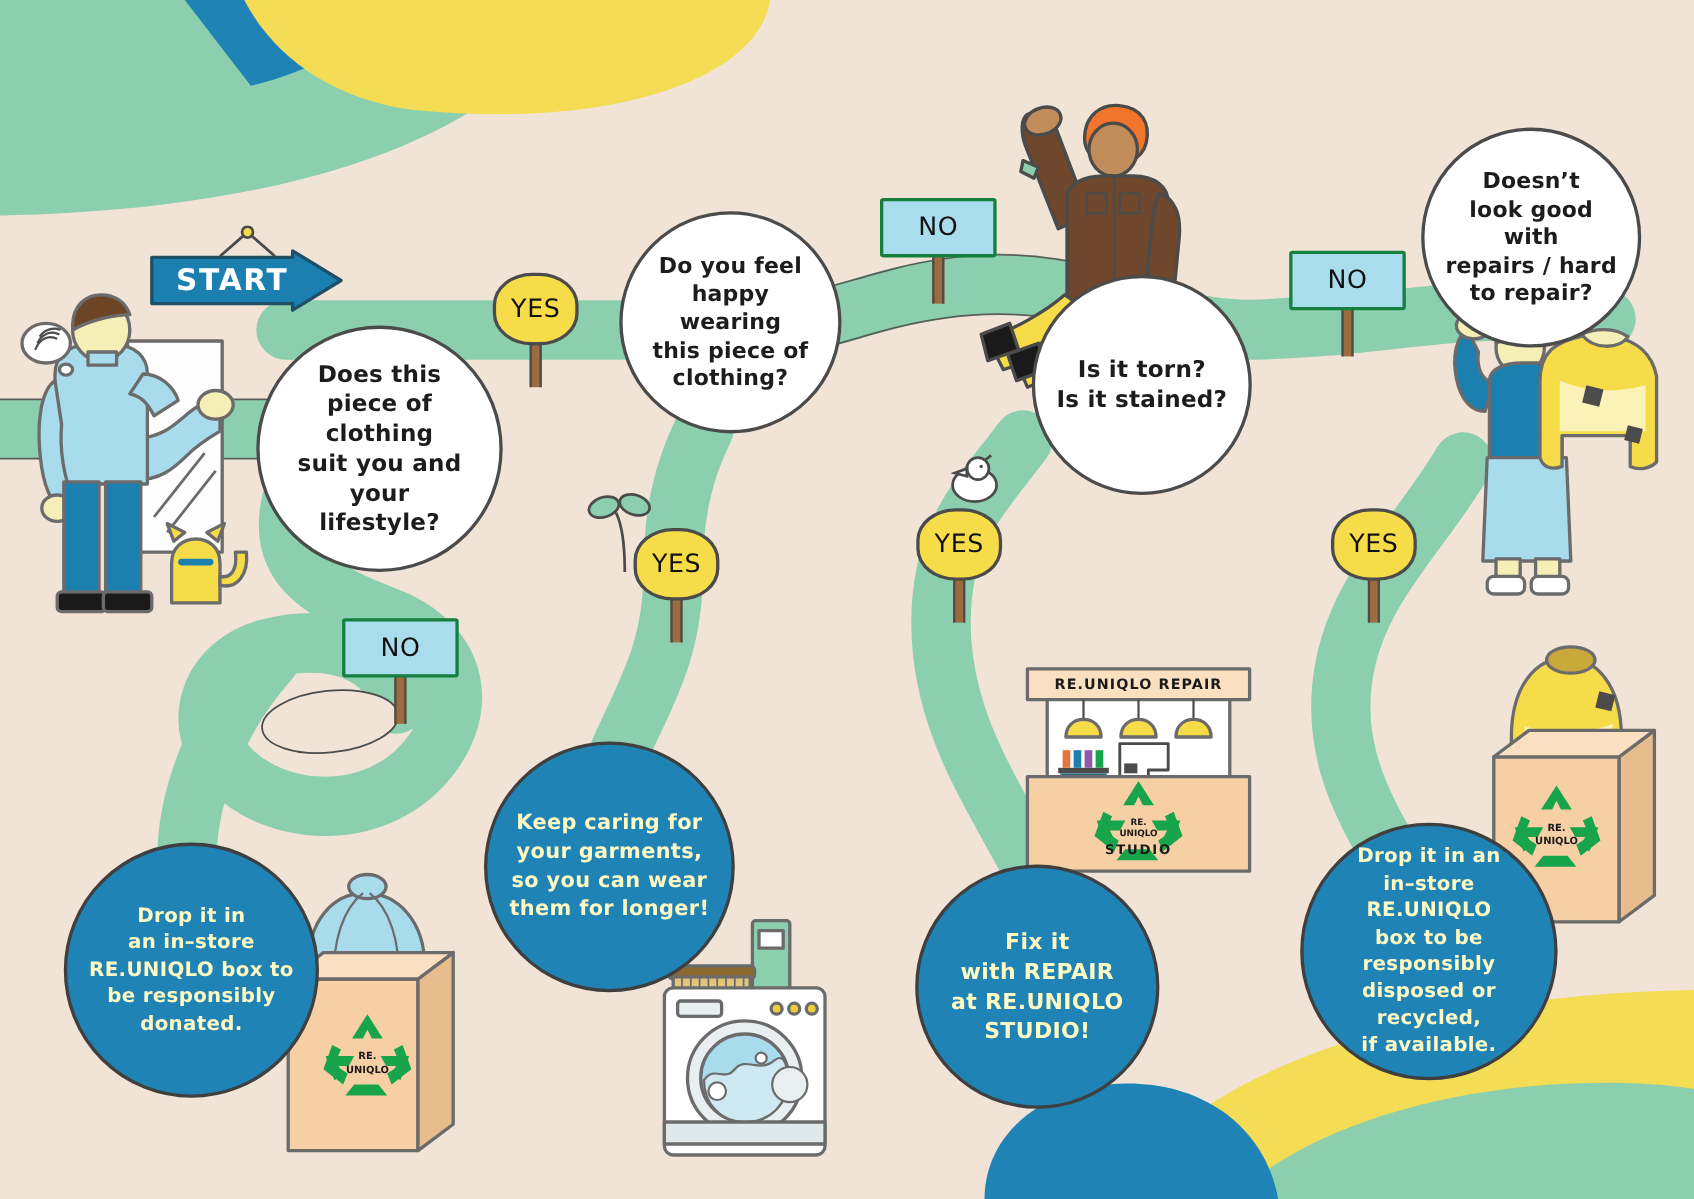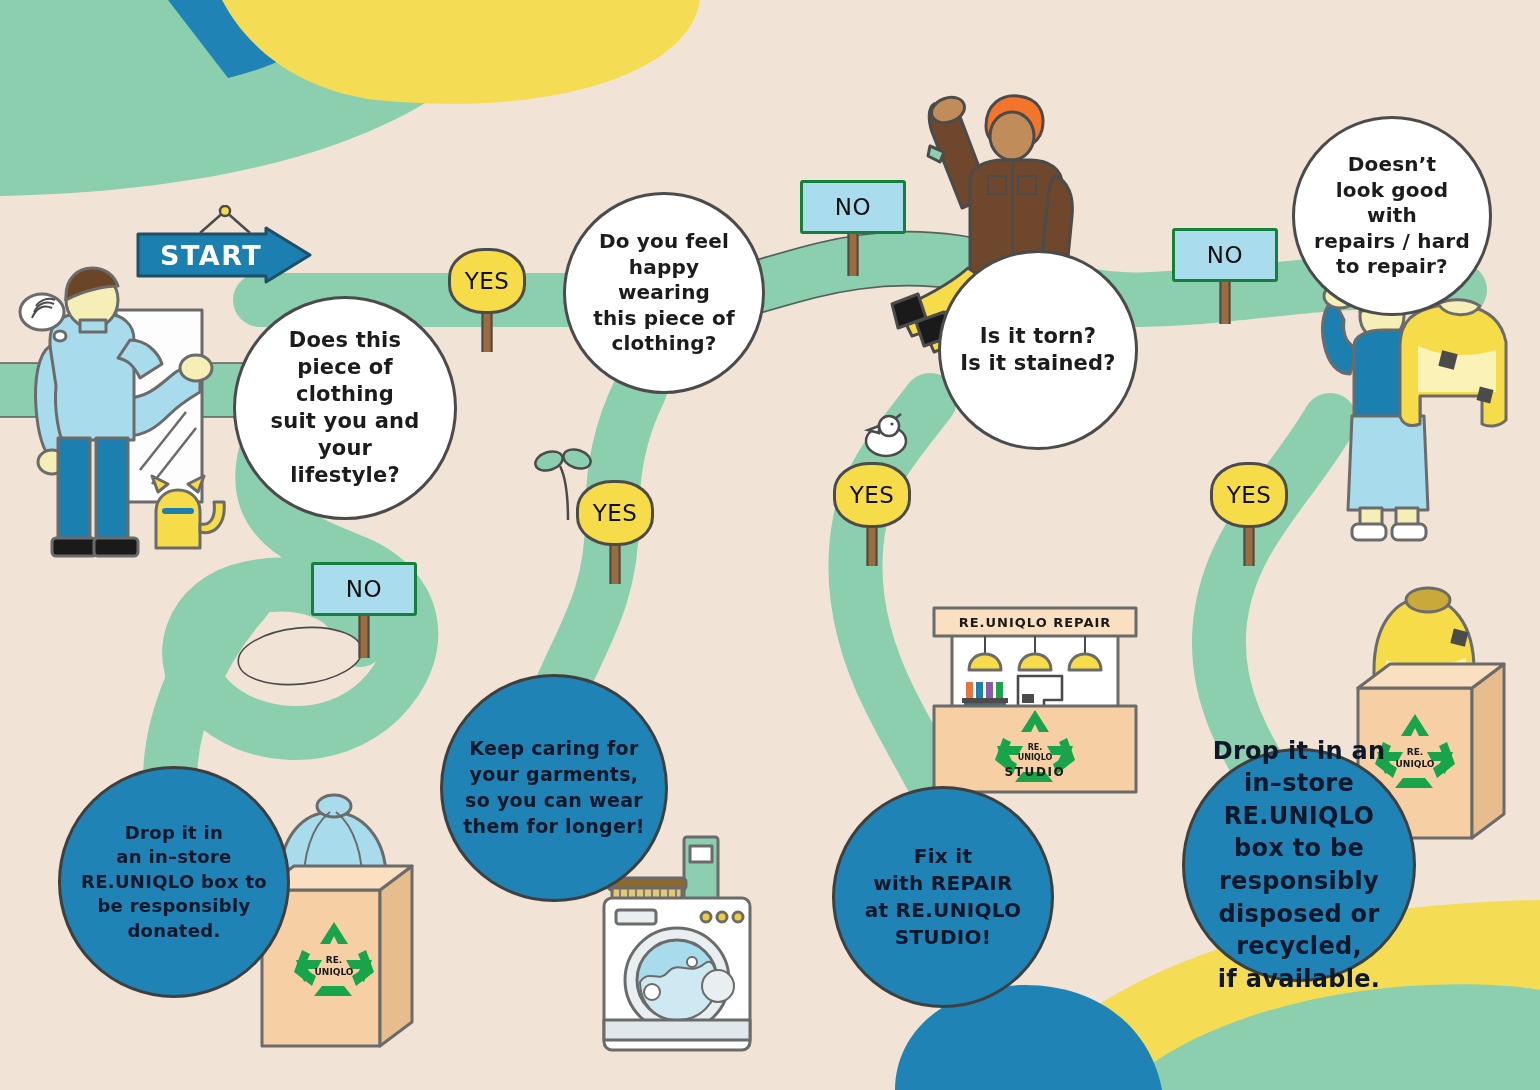--- a/index.html
+++ b/index.html
@@ -43,21 +43,21 @@
   
   .obubble {
     position: absolute;
     background: #1f83b5;
     border: 3px solid #3f3f3f;
     border-radius: 50%;
     display: flex;
     align-items: center;
     justify-content: center;
     text-align: center;
-    color: #0f172a;
+    color: #fef9c3;
     font-weight: 700;
     line-height: 1.36;
     letter-spacing: 0.3px;
     font-family: "DejaVu Sans", sans-serif;
   }
   .obubble span { display: block; padding: 0 16px; white-space: pre-line; }
 
   
   .sign { position: absolute; }
   .sign .post {
@@ -482,21 +482,21 @@
 them for longer!</span>
   </div>
 
   <div class="obubble" id="o3" style="left:832px; top:786px; width:222px; height:222px; font-size:20px;">
     <span>Fix it
 with REPAIR
 at RE.UNIQLO
 STUDIO!</span>
   </div>
 
-  <div class="obubble" id="o4" style="left:1182px; top:748px; width:234px; height:234px; font-size:24px;">
+  <div class="obubble" id="o4" style="left:1182px; top:748px; width:234px; height:234px; font-size:18px;">
     <span>Drop it in an
 in–store RE.UNIQLO
 box to be responsibly
 disposed or recycled,
 if available.</span>
   </div>
 
   <div style="position:absolute; left:934px; top:608px; width:202px; height:28px;
               display:flex; align-items:center; justify-content:center;
               font-weight:800; font-size:13px; letter-spacing:1px; color:#1a1a1a;">RE.UNIQLO REPAIR</div>

